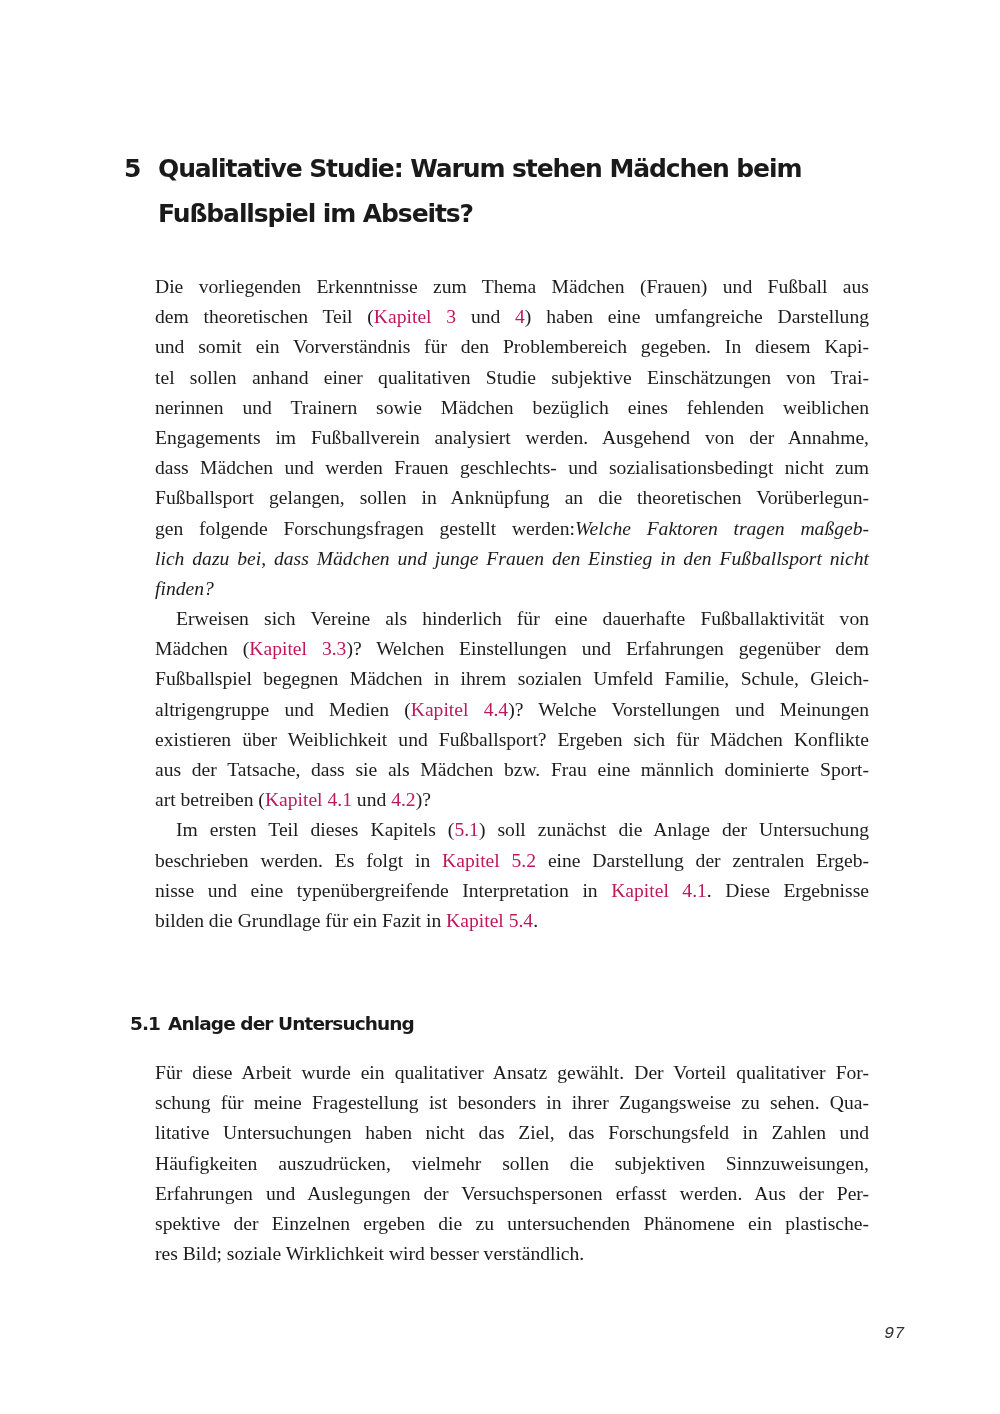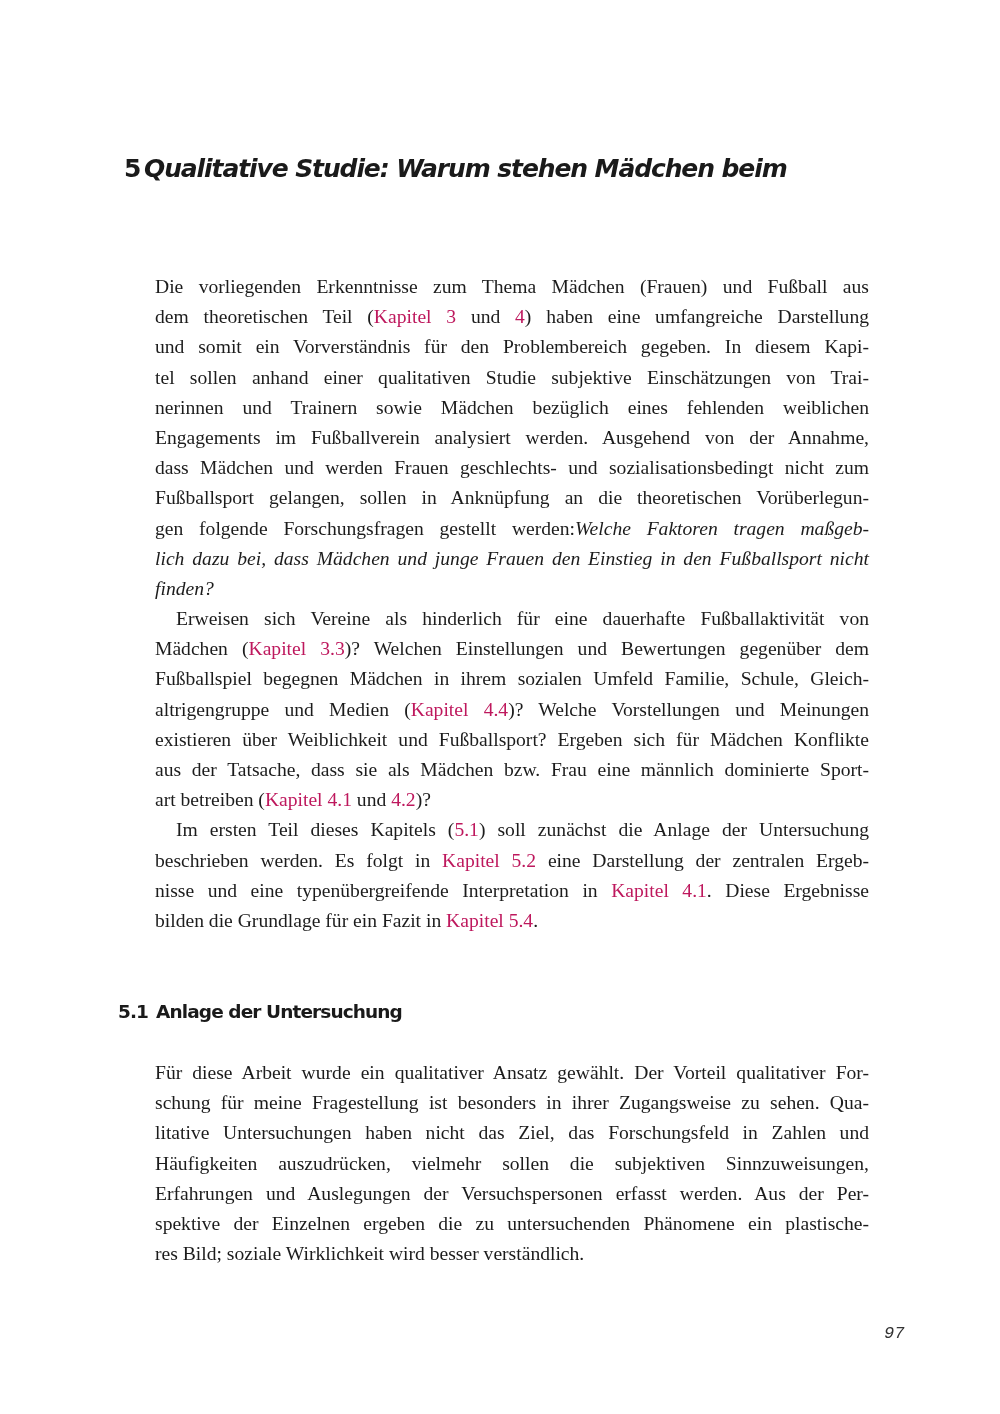--- a/index.html
+++ b/index.html
@@ -34,22 +34,21 @@
       color: #1a1a1a;
     }
     .chapter-heading .num {
       position: absolute;
       left: 0;
       top: 0;
       width: 30px;
     }
     .chapter-heading .title {
       display: block;
-      margin-left: 20px;
-      font-style: italic;
+      margin-left: 34px;
     }
     .section-heading {
       position: absolute;
       left: 118px;
       top: 998px;
       width: 500px;
       font-family: "DejaVu Sans", sans-serif;
       font-weight: bold;
       font-size: 18.5px;
       line-height: 28px;
@@ -95,50 +94,51 @@
     }
   </style>
 </head>
 <body>
 
 <div class="page">
 
   <h1 class="chapter-heading" style="margin:0;">
     <span class="num">5</span>
     <span class="title">Qualitative Studie: Warum stehen Mädchen beim</span>
+    <span class="title">Fußballspiel im Abseits?</span>
   </h1>
 
   <div class="body-text" style="top:272px;">
     <span class="line">Die vorliegenden Erkenntnisse zum Thema Mädchen (Frauen) und Fußball aus</span>
     <span class="line"><span>dem theoretischen Teil (</span><a class="link">Kapitel 3</a><span> und </span><a class="link">4</a><span>) haben eine umfangreiche Darstellung</span></span>
     <span class="line">und somit ein Vorverständnis für den Problembereich gegeben. In diesem Kapi-</span>
     <span class="line">tel sollen anhand einer qualitativen Studie subjektive Einschätzungen von Trai-</span>
     <span class="line">nerinnen und Trainern sowie Mädchen bezüglich eines fehlenden weiblichen</span>
     <span class="line">Engagements im Fußballverein analysiert werden. Ausgehend von der Annahme,</span>
     <span class="line">dass Mädchen und werden Frauen geschlechts- und sozialisationsbedingt nicht zum</span>
     <span class="line">Fußballsport gelangen, sollen in Anknüpfung an die theoretischen Vorüberlegun-</span>
     <span class="line"><span>gen folgende Forschungsfragen gestellt werden:</span><em>Welche Faktoren tragen maßgeb-</em></span>
     <span class="line"><em>lich dazu bei, dass Mädchen und junge Frauen den Einstieg in den Fußballsport nicht</em></span>
     <span class="line last"><em>finden?</em></span>
 
     <span class="line indent">Erweisen sich Vereine als hinderlich für eine dauerhafte Fußballaktivität von</span>
-    <span class="line"><span>Mädchen (</span><a class="link">Kapitel 3.3</a><span>)? Welchen Einstellungen und Bewertungen gegenüber dem</span></span>
+    <span class="line"><span>Mädchen (</span><a class="link">Kapitel 3.3</a><span>)? Welchen Einstellungen und Erfahrungen gegenüber dem</span></span>
     <span class="line">Fußballspiel begegnen Mädchen in ihrem sozialen Umfeld Familie, Schule, Gleich-</span>
     <span class="line"><span>altrigengruppe und Medien (</span><a class="link">Kapitel 4.4</a><span>)? Welche Vorstellungen und Meinungen</span></span>
     <span class="line">existieren über Weiblichkeit und Fußballsport? Ergeben sich für Mädchen Konflikte</span>
     <span class="line">aus der Tatsache, dass sie als Mädchen bzw. Frau eine männlich dominierte Sport-</span>
     <span class="line last"><span>art betreiben (</span><a class="link">Kapitel 4.1</a><span> und </span><a class="link">4.2</a><span>)?</span></span>
 
     <span class="line indent"><span>Im ersten Teil dieses Kapitels (</span><a class="link">5.1</a><span>) soll zunächst die Anlage der Untersuchung</span></span>
     <span class="line"><span>beschrieben werden. Es folgt in </span><a class="link">Kapitel 5.2</a><span> eine Darstellung der zentralen Ergeb-</span></span>
     <span class="line"><span>nisse und eine typenübergreifende Interpretation in </span><a class="link">Kapitel 4.1</a><span>. Diese Ergebnisse</span></span>
     <span class="line last"><span>bilden die Grundlage für ein Fazit in </span><a class="link">Kapitel 5.4</a><span>.</span></span>
   </div>
 
-  <h2 class="section-heading" style="margin:0;">
+  <h2 class="section-heading" style="margin:12px;">
     <span class="num">5.1</span><span>Anlage der Untersuchung</span>
   </h2>
 
   <div class="body-text" style="top:1058px;">
     <span class="line">Für diese Arbeit wurde ein qualitativer Ansatz gewählt. Der Vorteil qualitativer For-</span>
     <span class="line">schung für meine Fragestellung ist besonders in ihrer Zugangsweise zu sehen. Qua-</span>
     <span class="line">litative Untersuchungen haben nicht das Ziel, das Forschungsfeld in Zahlen und</span>
     <span class="line">Häufigkeiten auszudrücken, vielmehr sollen die subjektiven Sinnzuweisungen,</span>
     <span class="line">Erfahrungen und Auslegungen der Versuchspersonen erfasst werden. Aus der Per-</span>
     <span class="line">spektive der Einzelnen ergeben die zu untersuchenden Phänomene ein plastische-</span>

